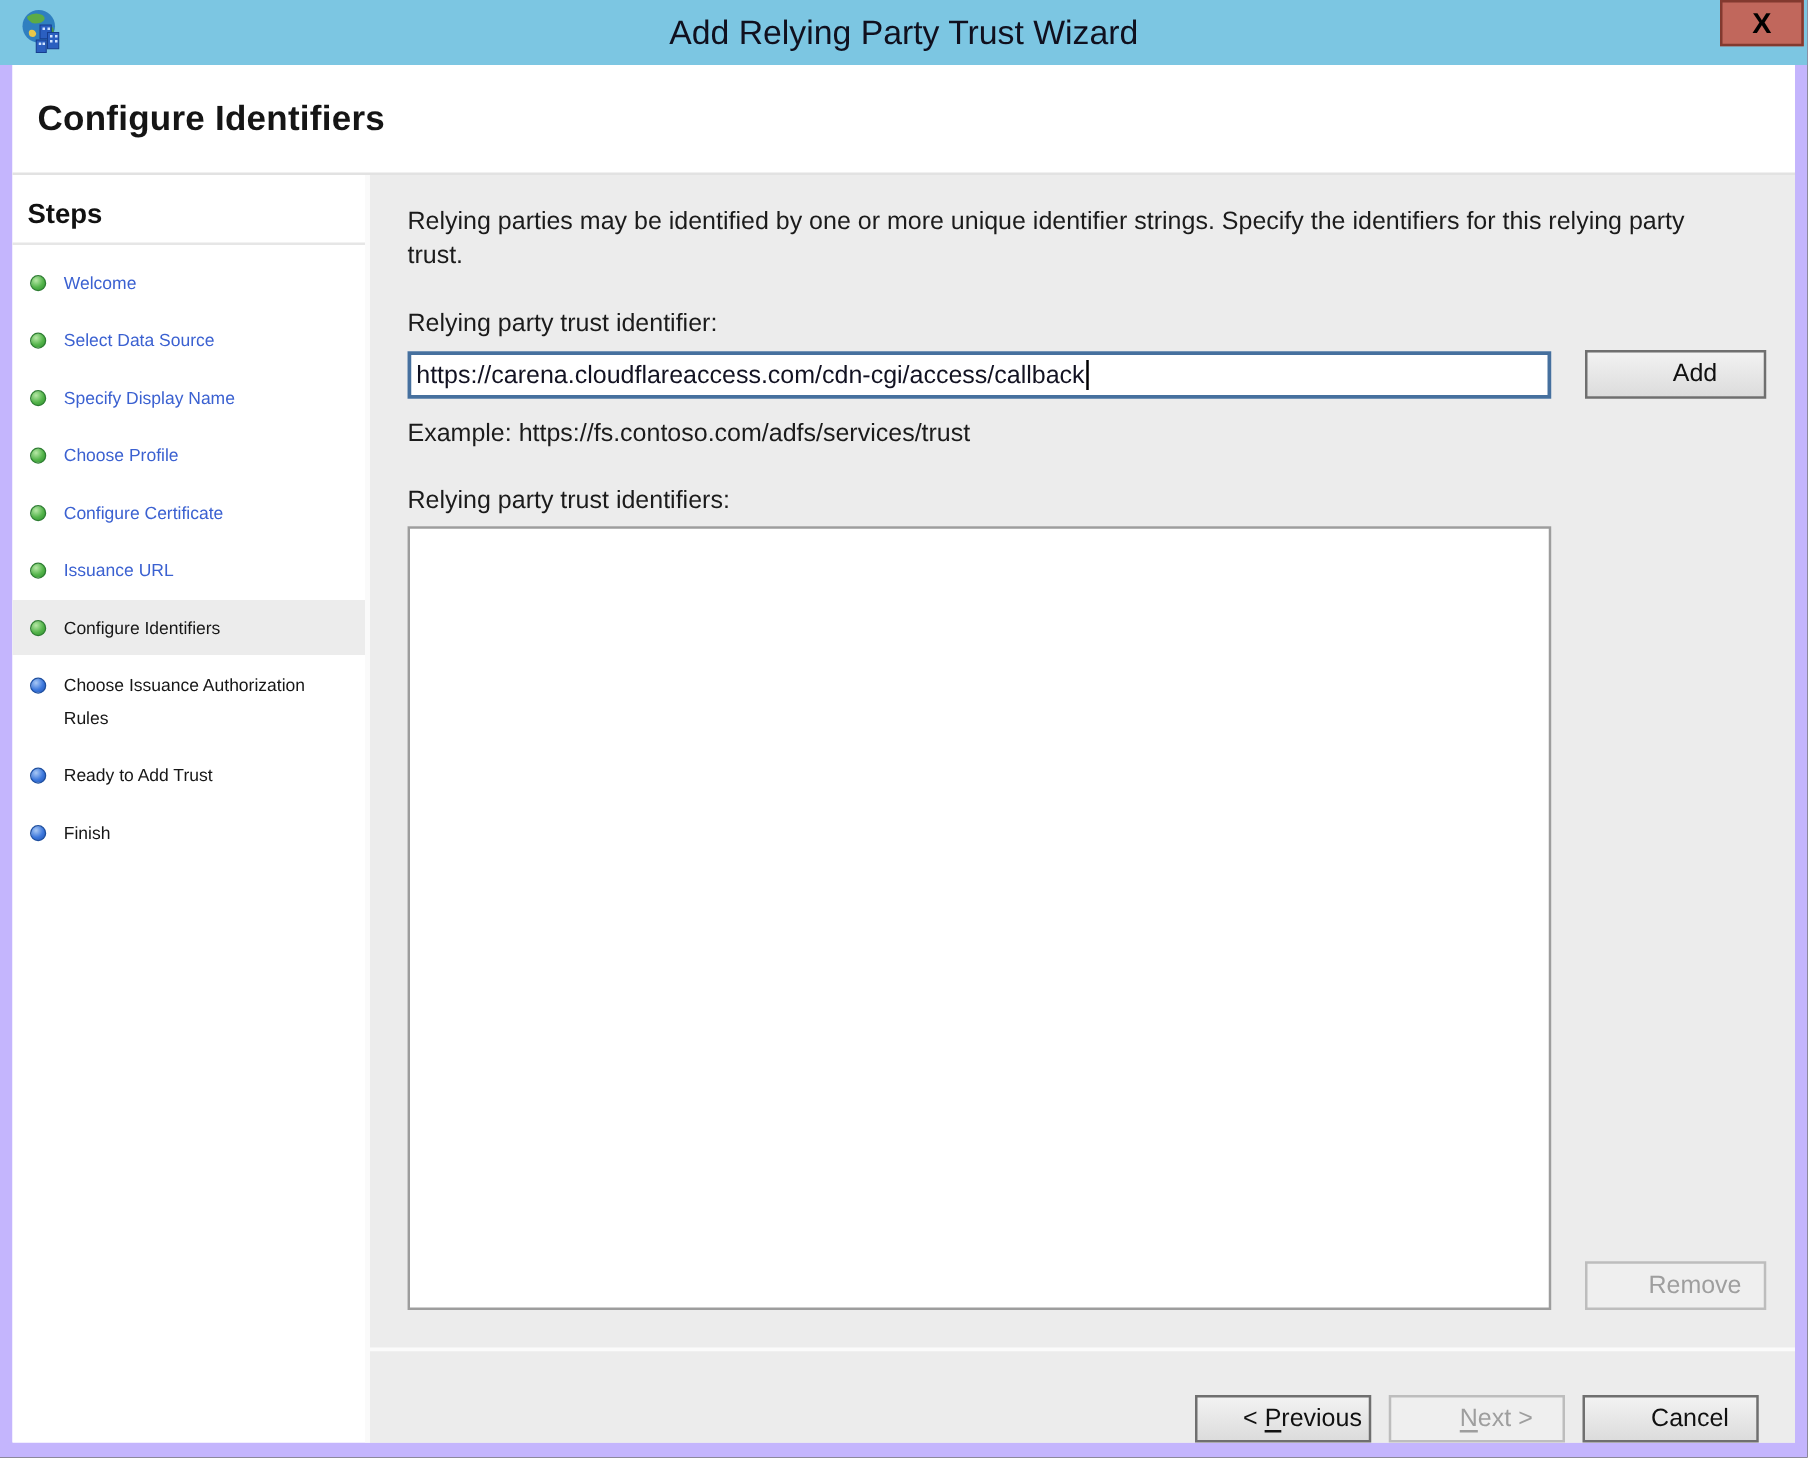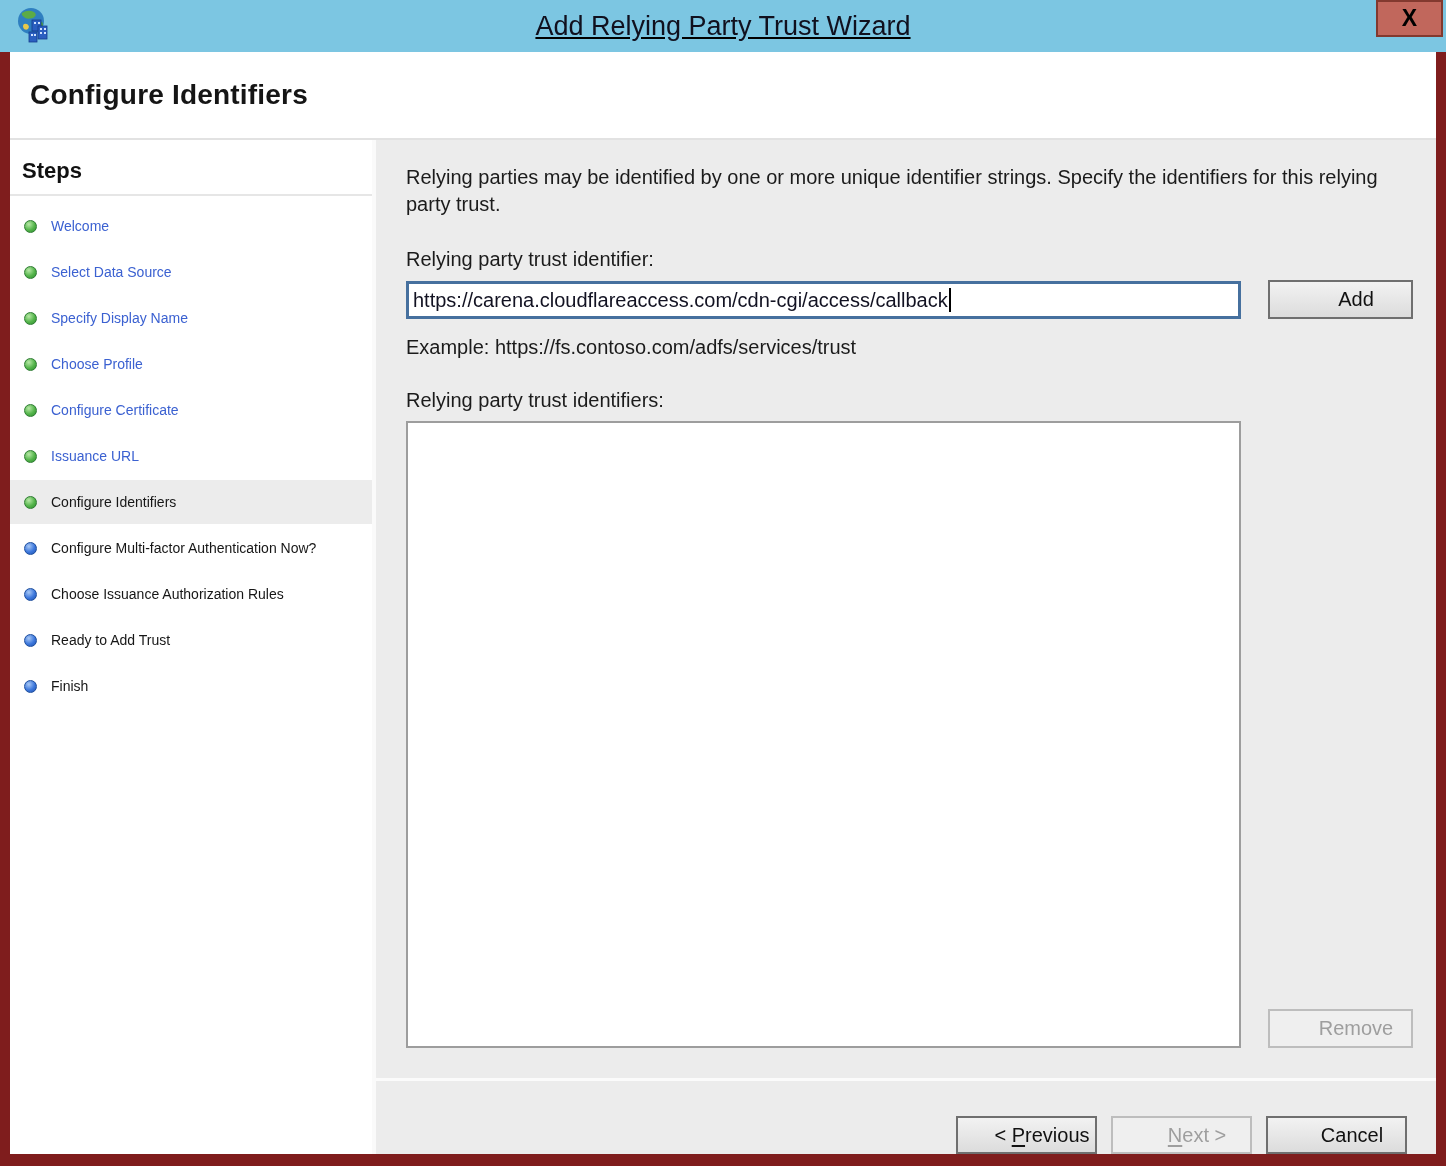--- a/index.html
+++ b/index.html
@@ -2,23 +2,22 @@
 <html><head>
 <meta charset="utf-8">
 <style>
   * { box-sizing: border-box; margin: 0; padding: 0; }
   html, body { background: #555; }
   body { font-family: "Liberation Sans", sans-serif; }
 
   .window {
     position: relative;
     width: 1446px; height: 1166px;
-    background: #7f1d1d;
+    background: #c4b5fd;
     overflow: hidden;
-    text-decoration: underline;
   }
 
   
   .titlebar {
     position: relative;
     height: 52px;
     background: #7cc6e2;
     display: flex; align-items: center;
   }
   .app-icon {
@@ -60,21 +59,21 @@
   }
 
   .body {
     flex: 1;
     display: flex;
     min-height: 0;
   }
 
   
   .sidebar {
-    width: 366px;
+    width: 286px;
     background: #fff;
     border-right: 4px solid #fafafa;
     padding-top: 12px;
   }
   .steps-title {
     font-size: 22px; font-weight: bold; color: #111;
     padding: 6px 0 10px 12px;
   }
   .steps-divider {
     height: 2px; background: #e6e6e6; margin: 0 0 8px 0;
@@ -250,24 +249,20 @@
             <li class="step completed">
               <span class="dot"></span>
               <span class="lab">Issuance URL</span>
             </li>
             <li class="step current">
               <span class="dot"></span>
               <span class="lab">Configure Identifiers</span>
             </li>
             <li class="step upcoming">
               <span class="dot"></span>
-              <span class="lab">Configure Multi-factor Authentication Now?</span>
-            </li>
-            <li class="step upcoming">
-              <span class="dot"></span>
               <span class="lab">Choose Issuance Authorization Rules</span>
             </li>
             <li class="step upcoming">
               <span class="dot"></span>
               <span class="lab">Ready to Add Trust</span>
             </li>
             <li class="step upcoming">
               <span class="dot"></span>
               <span class="lab">Finish</span>
             </li>

